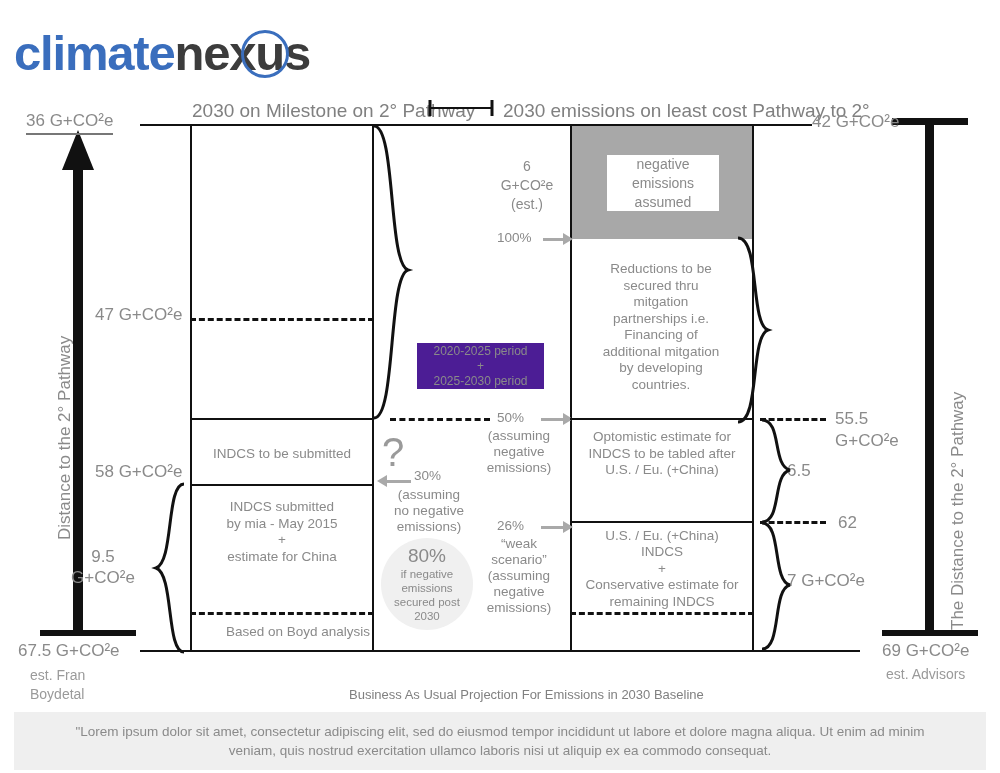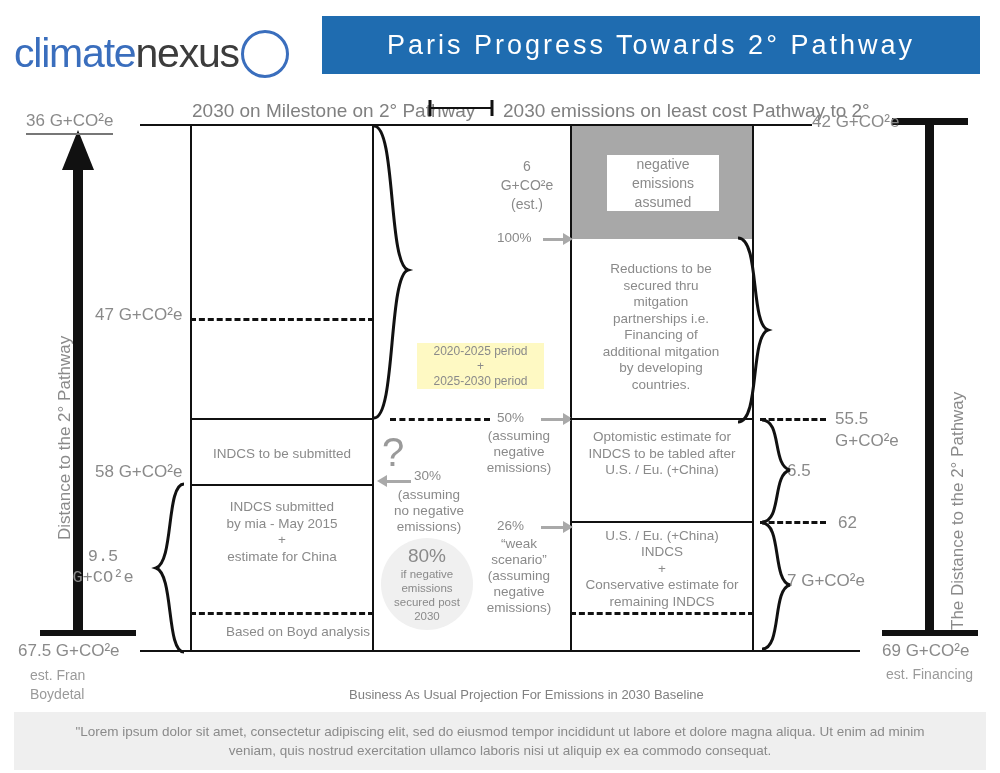--- a/index.html
+++ b/index.html
@@ -7,21 +7,21 @@
     width:1000px;height:773px;background:#ffffff;
     font-family:"Liberation Sans", sans-serif;
     color:#808080;overflow:hidden;position:relative;
   }
   .stage{position:absolute;left:0;top:0;width:1000px;height:773px;}
   .abs{position:absolute;box-sizing:border-box;}
   .ctr{display:flex;align-items:center;justify-content:center;text-align:center;}
 
   
   #logo{left:14px;top:22px;width:295px;height:62px;}
-  .logo-txt{font-size:41px;font-weight:normal;letter-spacing:-1.2px;line-height:62px;}
+  .logo-txt{font-size:49px;font-weight:bold;letter-spacing:-1.2px;line-height:62px;}
   .logo-a{color:#3a6ebd;}
   .logo-b{color:#3c3c3c;}
   #logo-ring{left:241px;top:30px;width:48px;height:48px;border:3px solid #3a6ebd;border-radius:50%;}
 
   #titlebar{left:322px;top:16px;width:658px;height:58px;background:#1f6cb0;}
   #titlebar span{
     color:#ffffff;font-size:27px;letter-spacing:3.0px;
     line-height:58px;width:100%;text-align:center;display:block;
     font-family:"Liberation Sans", sans-serif;
   }
@@ -33,21 +33,21 @@
   .hrule{background:#111;height:2px;}
   .vrule{background:#111;width:2px;}
   .dash{
     height:0;border-top:3px dashed #111;
   }
 
   
   .blocktxt{font-size:13.5px;color:#8a8a8a;line-height:16.5px;text-align:center;}
   .graybox{background:#a8a8a8;}
   .whitebox{background:#ffffff;}
-  .lightbox{background:#fef9c3;}
+  .lightbox{background:#4c1d95;}
   .pct{font-size:13.5px;color:#8a8a8a;text-align:center;line-height:16px;}
   .axlabel{font-size:17px;color:#8a8a8a;white-space:nowrap;}
   .axsmall{font-size:14px;color:#9a9a9a;white-space:nowrap;}
 
   .rot{transform:rotate(-90deg);transform-origin:left top;white-space:nowrap;
        font-size:17px;color:#8a8a8a;}
 
   .circle46{
     width:92px;height:92px;border-radius:50%;background:#f0f0f0;
     display:flex;align-items:center;justify-content:center;text-align:center;
@@ -69,23 +69,20 @@
 </head>
 <body>
 
 <div class="stage">
 
   <div class="abs" id="logo">
     <span class="logo-txt"><span class="logo-a">climate</span><span class="logo-b">nexus</span></span>
   </div>
   <div class="abs" id="logo-ring"></div>
 
-  <div class="abs" id="titlebar">
-    <span>Paris Progress Towards 2° Pathway</span>
-  </div>
 
   <div class="abs cap" style="left:192px;top:100px;">2030 on Milestone on 2° Pathway</div>
   <div class="abs cap" style="left:503px;top:100px;">2030 emissions on least cost Pathway to 2°</div>
 
   <div class="abs" style="left:428px;top:98px;width:66px;height:20px;">
     <svg width="66" height="20">
         <line x1="2" y1="10" x2="64" y2="10" stroke="#111" stroke-width="2"></line>
         <line x1="2" y1="2" x2="2" y2="18" stroke="#111" stroke-width="3"></line>
         <line x1="64" y1="2" x2="64" y2="18" stroke="#111" stroke-width="3"></line>
       </svg>
@@ -99,21 +96,21 @@
       <polygon points="28,0 44,40 12,40" fill="#111"></polygon>
       <rect x="23" y="34" width="10" height="470" fill="#111"></rect>
       <rect x="-10" y="500" width="96" height="6" fill="#111"></rect>
     </svg>
   </div>
   <div class="abs rot" style="left:55px;top:540px;">Distance to the 2° Pathway</div>
 
   <div class="abs axlabel" style="left:26px;top:111px;border-bottom:2px solid #777;padding-bottom:2px;">36 G+CO²e</div>
   <div class="abs axlabel" style="left:95px;top:305px;">47 G+CO²e</div>
   <div class="abs axlabel" style="left:95px;top:462px;">58 G+CO²e</div>
-  <div class="abs axlabel ctr" style="left:60px;top:545px;width:86px;height:44px;white-space:pre-line;line-height:21px;font-family:Liberation Mono, monospace;">9.5
+  <div class="abs axlabel ctr" style="left:60px;top:545px;width:86px;height:44px;white-space:pre-line;line-height:21px;">9.5
 G+CO²e</div>
   <div class="abs axlabel" style="left:18px;top:641px;">67.5 G+CO²e</div>
   <div class="abs axsmall" style="left:30px;top:666px;white-space:pre-line;line-height:19px;">est. Fran
 Boydetal</div>
 
   <div class="abs" style="left:900px;top:118px;width:60px;height:530px;">
     <svg width="60" height="530">
       <rect x="-8" y="0" width="76" height="7" fill="#111"></rect>
       <rect x="25" y="0" width="9" height="515" fill="#111"></rect>
       <rect x="-18" y="512" width="96" height="6" fill="#111"></rect>
@@ -121,21 +118,21 @@
   </div>
   <div class="abs rot" style="left:948px;top:630px;">The Distance to the 2° Pathway</div>
 
   <div class="abs axlabel" style="left:812px;top:112px;">42 G+CO²e</div>
   <div class="abs axlabel" style="left:835px;top:408px;white-space:pre-line;line-height:22px;">55.5
 G+CO²e</div>
   <div class="abs axlabel" style="left:787px;top:461px;">6.5</div>
   <div class="abs axlabel" style="left:838px;top:513px;">62</div>
   <div class="abs axlabel" style="left:787px;top:571px;">7 G+CO²e</div>
   <div class="abs axlabel" style="left:882px;top:641px;">69 G+CO²e</div>
-  <div class="abs axsmall" style="left:886px;top:666px;">est. Financing</div>
+  <div class="abs axsmall" style="left:886px;top:666px;">est. Advisors</div>
 
   <div class="abs vrule" style="left:190px;top:124px;height:528px;"></div>
   <div class="abs vrule" style="left:372px;top:124px;height:528px;"></div>
   <div class="abs vrule" style="left:570px;top:124px;height:528px;"></div>
   <div class="abs vrule" style="left:752px;top:124px;height:528px;"></div>
 
   <div class="abs dash" style="left:190px;top:318px;width:184px;"></div>
 
   <div class="abs hrule" style="left:190px;top:418px;width:184px;"></div>
   <div class="abs blocktxt ctr" style="left:192px;top:444px;width:180px;height:20px;">INDCS to be submitted</div>

